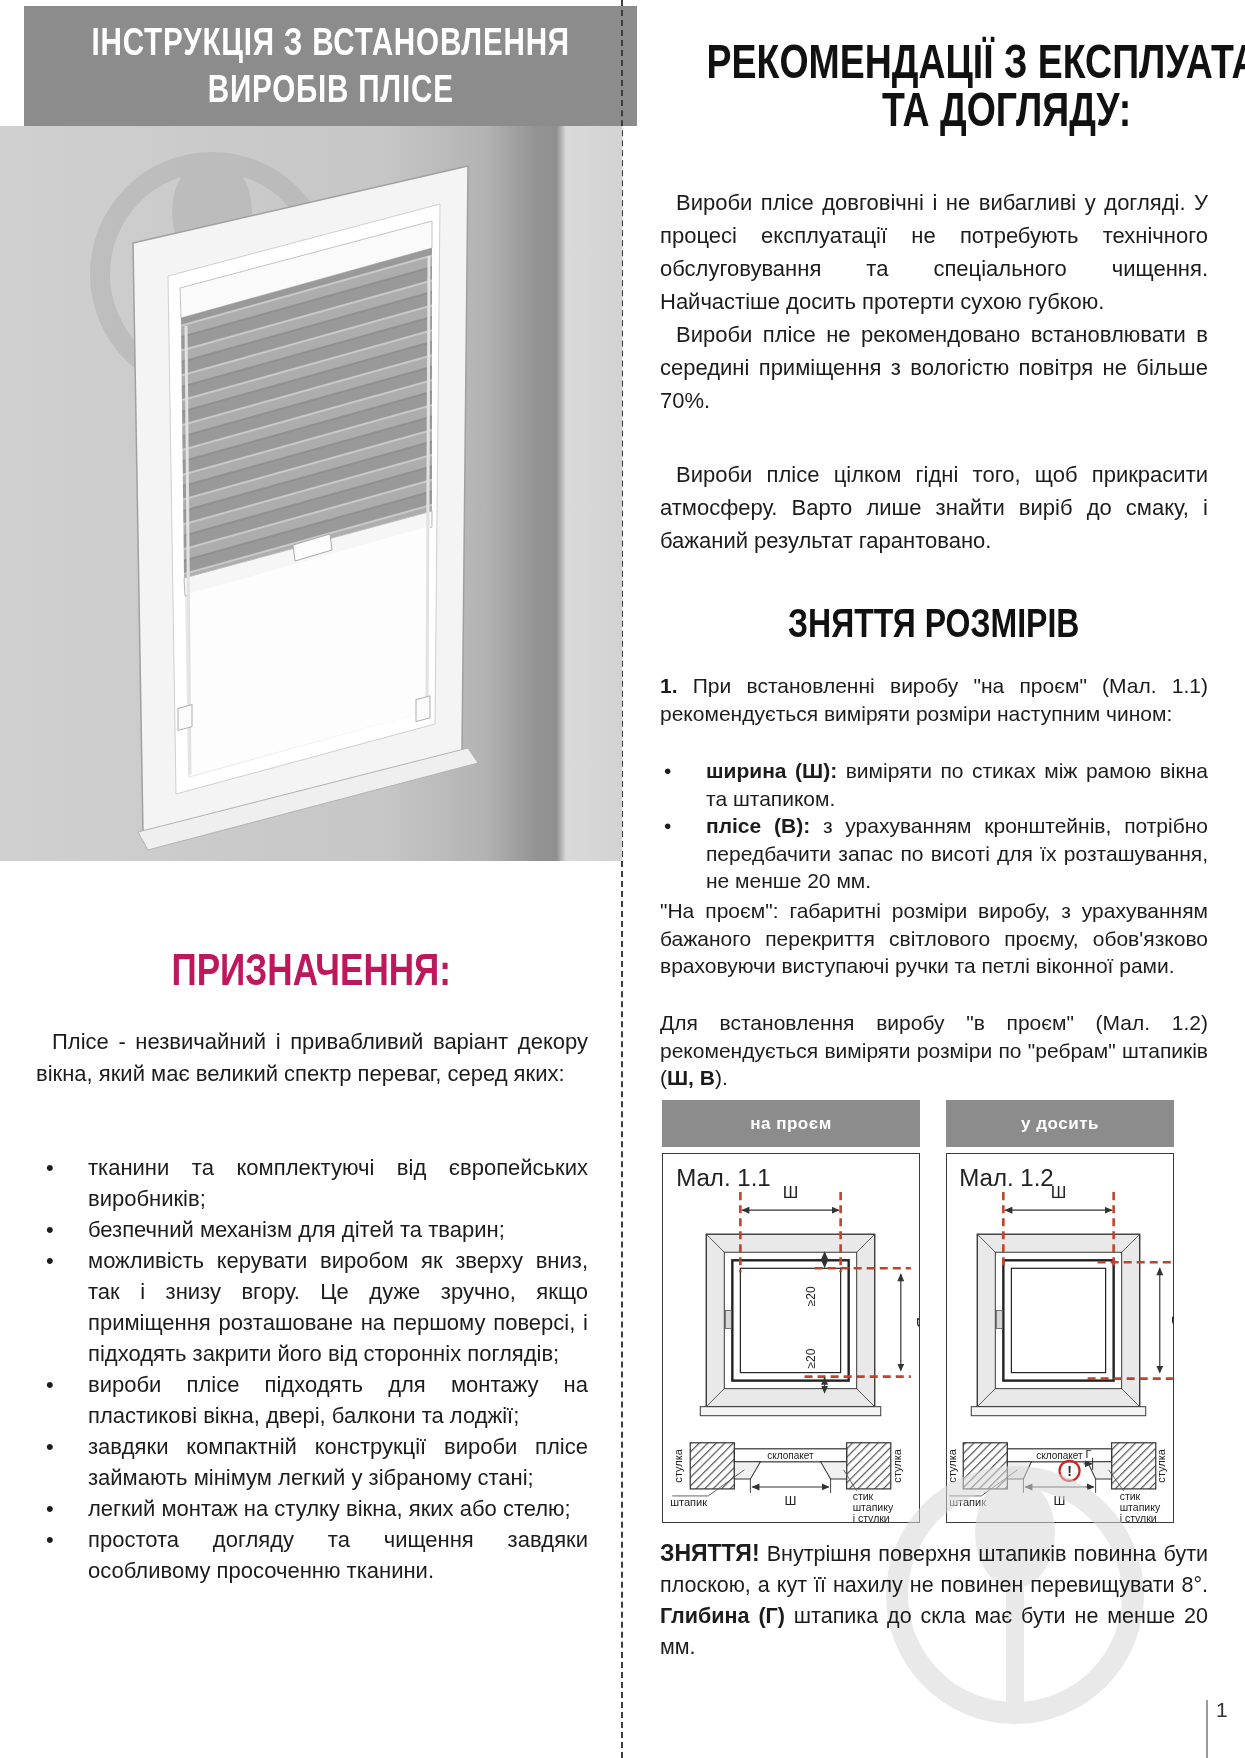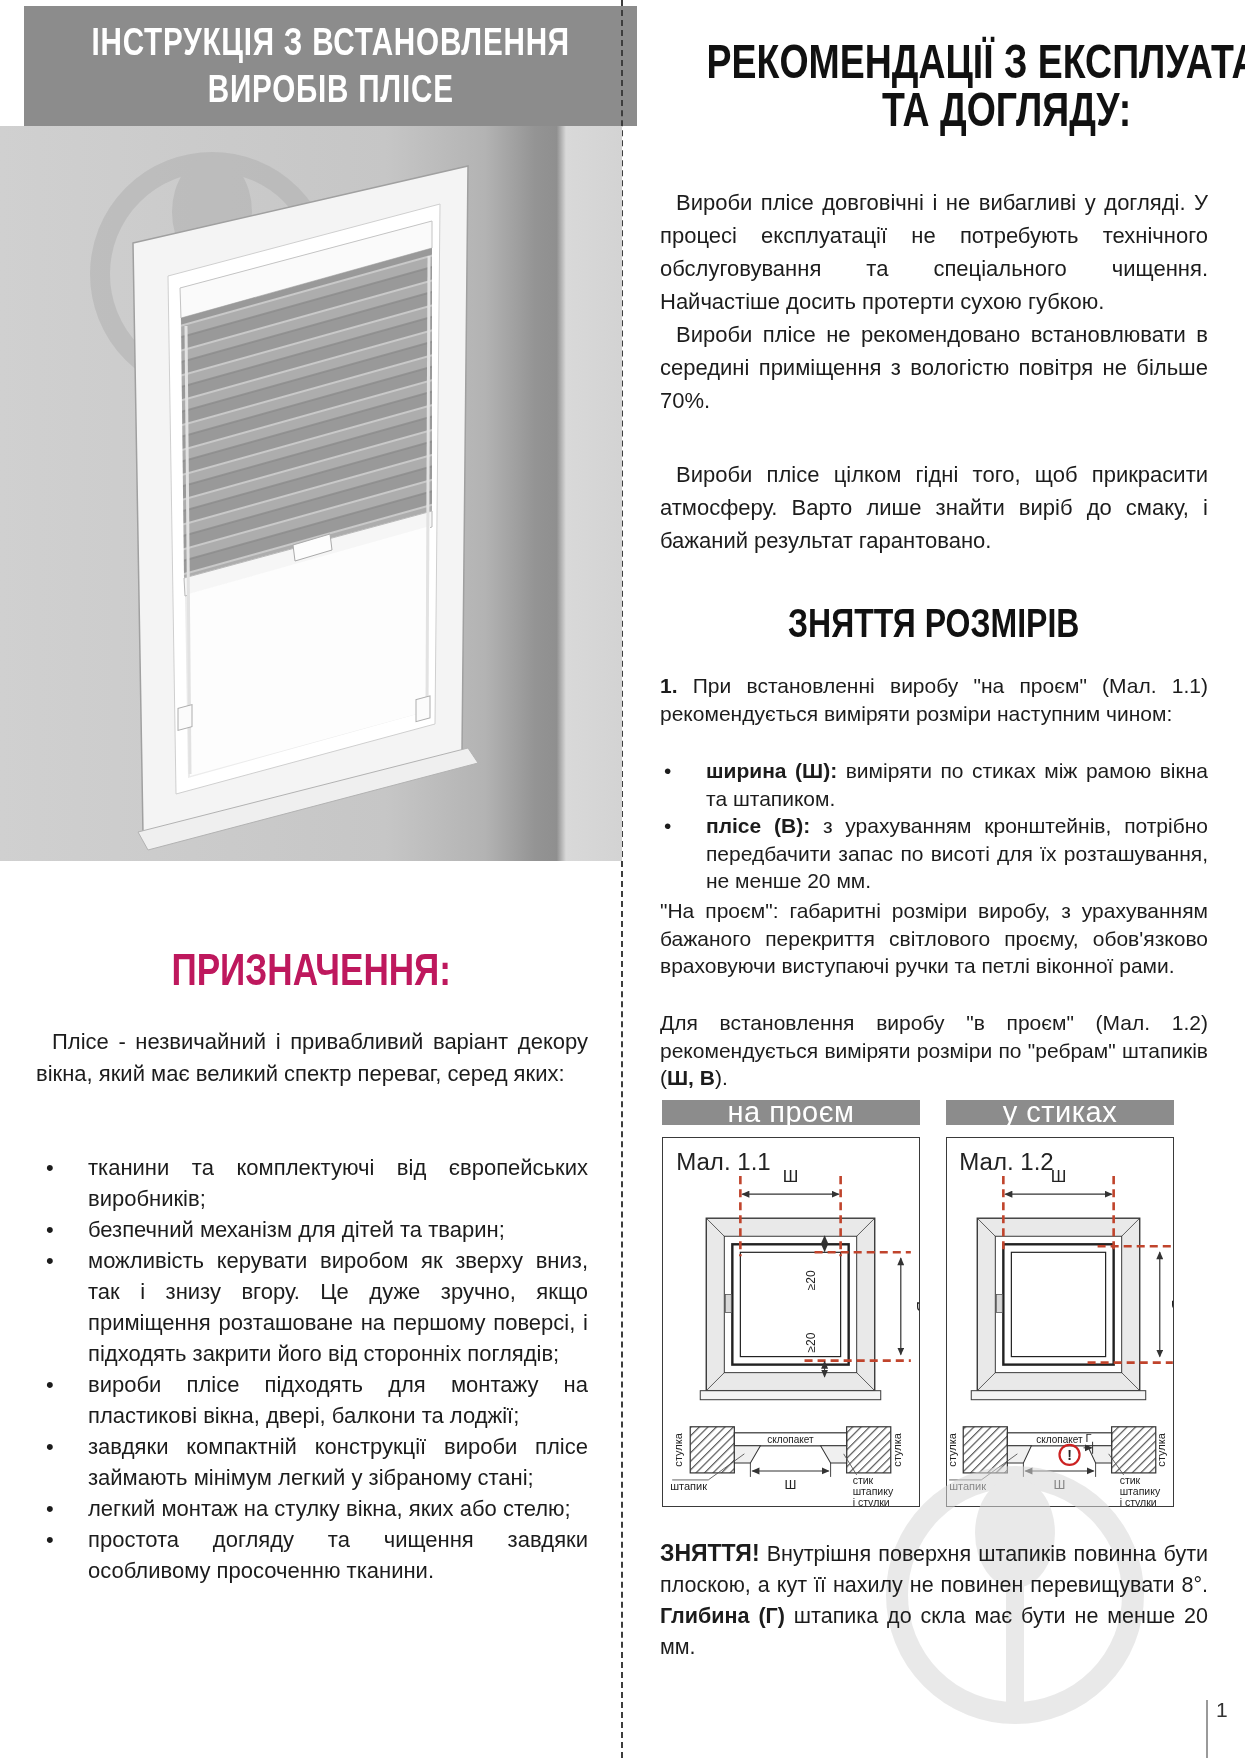--- a/index.html
+++ b/index.html
@@ -34,23 +34,23 @@
   .step1{position:absolute;left:660px;top:672px;width:548px;margin:0;font-size:21px;line-height:27.5px;}
   .rb-list{position:absolute;left:660px;top:757px;width:548px;font-size:21px;line-height:27.5px;}
   .rb-dot{flex:none;width:46px;padding-left:4px;box-sizing:border-box;}
   .rp4{position:absolute;left:660px;top:897px;width:548px;margin:0;font-size:21px;line-height:27.5px;}
   .rp5{position:absolute;left:660px;top:1009px;width:548px;margin:0;font-size:21px;line-height:27.5px;}
 
   
   .dbox{position:absolute;top:1100px;z-index:2;}
   .dbox-l{left:662px;width:258px;}
   .dbox-r{left:946px;width:228px;}
-  .dtab{height:25px;background:#8c8c8c;color:#fff;font-weight:normal;font-size:29px;
+  .dtab{height:47px;background:#8c8c8c;color:#fff;font-weight:bold;font-size:17px;
         display:flex;align-items:center;justify-content:center;letter-spacing:0.5px;}
-  .dbody{margin-top:12px;background:#fff;border:1.5px solid #3a3a3a;height:370px;box-sizing:border-box;}
+  .dbody{margin-top:6px;background:#fff;border:1.5px solid #3a3a3a;height:370px;box-sizing:border-box;}
   .dbody svg{display:block;width:100%;height:100%;}
   svg text{font-family:"Liberation Sans",sans-serif;fill:#222;}
 
   .att{position:absolute;left:660px;top:1538px;width:548px;margin:0;font-size:21.5px;line-height:31px;z-index:5;}
 
   .wm-bottom{position:absolute;left:870px;top:1445px;width:290px;height:313px;z-index:4;opacity:0.55;pointer-events:none;}
 
   .pageline{position:absolute;left:1206px;top:1700px;width:2px;height:58px;background:#9a9a9a;}
   .pagenum{position:absolute;left:1216px;top:1698px;font-size:21px;color:#333;}
 </style>
@@ -255,21 +255,21 @@
           <line x1="192" y1="336" x2="179" y2="315" stroke="#555" stroke-width="0.9"></line>
           <text x="188" y="345" font-size="10.5" fill="#444">стик</text>
           <text x="188" y="356" font-size="10.5" fill="#444">штапику</text>
           <text x="188" y="367" font-size="10.5" fill="#444">і стулки</text>
         </g>
       </svg>
     </div>
   </div>
 
   <div class="dbox dbox-r">
-    <div class="dtab">у стиках</div>
+    <div class="dtab">у досить</div>
     <div class="dbody">
       <svg viewBox="0 0 225 367">
         <defs>
           <pattern id="h2" patternUnits="userSpaceOnUse" width="6" height="6" patternTransform="rotate(45)">
             <rect width="6" height="6" fill="#fff"></rect>
             <line x1="0" y1="0" x2="0" y2="6" stroke="#555" stroke-width="2.4"></line>
           </pattern>
           <marker id="a2e" markerWidth="9" markerHeight="8" refX="7" refY="3.5" orient="auto" markerUnits="userSpaceOnUse">
               <path d="M0,0 L8,3.5 L0,7 z" fill="#333"></path>
             </marker>

